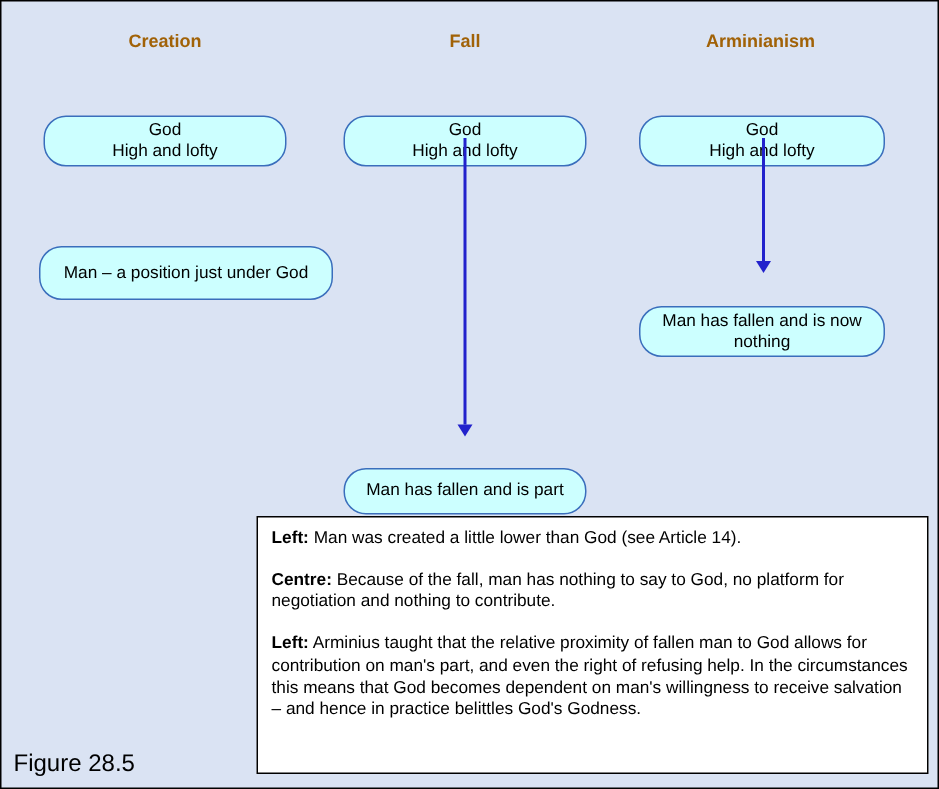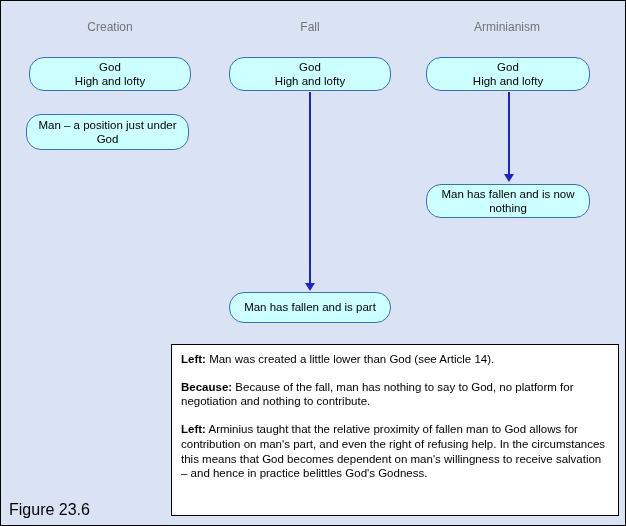--- a/index.html
+++ b/index.html
@@ -14,38 +14,39 @@
     background: #dae3f3;
     border: 1px solid #000000;
     overflow: hidden;
   }
   .col-header {
     position: absolute;
     top: 19px;
     width: 162px;
     text-align: center;
     font-size: 12px;
-    font-weight: normal;
-    color: #737373;
+    font-weight: bold;
+    color: #a16207;
   }
   .node-box {
     position: absolute;
     background: #ccffff;
     border: 1.4px solid #3a6ebc;
     border-radius: 15px;
     box-sizing: border-box;
     display: flex;
     align-items: center;
     justify-content: center;
     text-align: center;
     font-size: 11.5px;
     line-height: 1.25;
     color: #000000;
     padding: 3px 10px;
     white-space: pre-line;
+    margin-top: 20px;
   }
   .arrow {
     position: absolute;
     width: 10px;
     display: flex;
     flex-direction: column;
     align-items: center;
   }
   .arrow .shaft {
     width: 2px;
@@ -87,39 +88,39 @@
 <body>
 
 <div class="canvas">
 
   <div class="col-header" style="left:28px;">Creation</div>
   <div class="col-header" style="left:425px;">Arminianism</div>
   <div class="col-header" style="left:228px;">Fall</div>
 
   <div class="node-box" style="left:28px; top:56px; width:162px; height:34px;">God
 High and lofty</div>
-  <div class="node-box" style="left:25px; top:113px; width:163px; height:36px;">Man – a position just under God</div>
+  <div class="node-box" style="left:25px; top:143px; width:196px; height:36px;">Man – a position just under God</div>
 
   <div class="node-box" style="left:228px; top:56px; width:162px; height:34px;">God
 High and lofty</div>
   <div class="arrow" style="left:304px; top:91px; height:199px;">
     <div class="shaft"></div>
     <div class="head"></div>
   </div>
   <div class="node-box" style="left:228px; top:291px; width:162px; height:31px;">Man has fallen and is part</div>
 
   <div class="node-box" style="left:425px; top:56px; width:164px; height:34px;">God
 High and lofty</div>
   <div class="arrow" style="left:503px; top:91px; height:90px;">
     <div class="shaft"></div>
     <div class="head"></div>
   </div>
   <div class="node-box" style="left:425px; top:183px; width:164px; height:34px;">Man has fallen and is now nothing</div>
 
   <div class="notes-box">
     <p><b>Left:</b> <span>Man was created a little lower than God (see Article 14).</span></p>
-    <p><b>Because:</b> <span>Because of the fall, man has nothing to say to God, no platform for negotiation and nothing to contribute.</span></p>
+    <p><b>Centre:</b> <span>Because of the fall, man has nothing to say to God, no platform for negotiation and nothing to contribute.</span></p>
     <p><b>Left:</b> <span>Arminius taught that the relative proximity of fallen man to God allows for contribution on man's part, and even the right of refusing help.  In the circumstances this means that God becomes dependent on man's willingness to receive salvation – and hence in practice belittles God's Godness.</span></p>
   </div>
 
-  <div class="figure-label">Figure 23.6</div>
+  <div class="figure-label">Figure 28.5</div>
 
 </div>
 
 </body></html>

